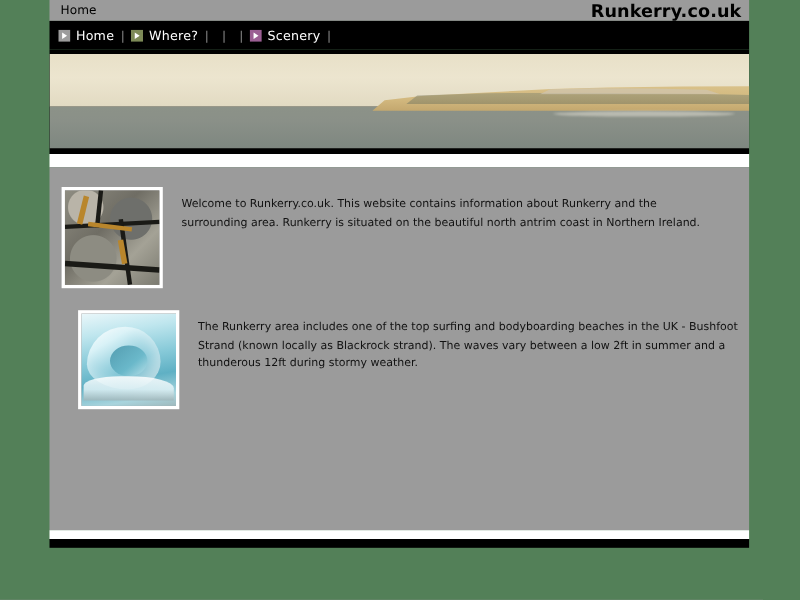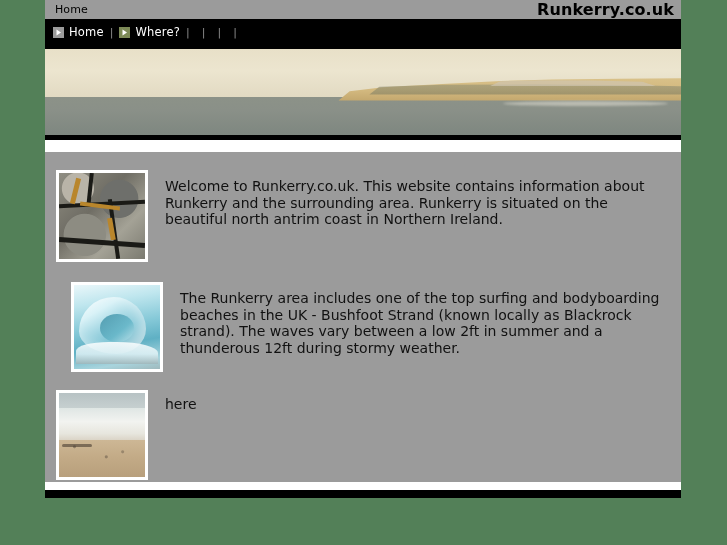--- a/index.html
+++ b/index.html
@@ -239,21 +239,21 @@
     position: absolute;
     left: 4%; top: 61%;
     width: 34%; height: 3px;
     background: rgba(60,50,40,.55);
     border-radius: 2px;
   }
 
   .para {
     padding-left: 17px;
     padding-top: 8px;
-    font-size: 14px;
+    font-size: 10px;
     line-height: 16.6px;
     color: #111111;
     max-width: 510px;
     letter-spacing: 0px;
   }
   .row-3 .para { padding-top: 6px; }
 
   
   .gap-white-bottom {
     position: absolute;
@@ -299,20 +299,29 @@
           </svg>
       </span>
       <span class="nav-label">Where?</span>
     </div>
     <span class="nav-sep">|</span>
 
     <span class="nav-sep">|</span>
 
     <span class="nav-sep">|</span>
 
+    <div class="nav-item">
+      <span class="nav-ico">
+        <svg width="11" height="11" viewBox="0 0 11 11">
+            <rect x="0" y="0" width="11" height="11" fill="#9b5f93"></rect>
+            <polygon points="3.5,2.5 8,5.5 3.5,8.5" fill="#ffffff"></polygon>
+          </svg>
+      </span>
+      <span class="nav-label">Scenery</span>
+    </div>
     <span class="nav-sep">|</span>
 
 
   </div>
 
   <div class="banner-wrap">
     <div class="banner">
       <div class="bnr-sky"></div>
       <div class="bnr-sea"></div>
       <div class="bnr-land"></div>
@@ -343,29 +352,19 @@
     <div class="row row-2">
       <div class="thumb">
         <div class="wave-bg"></div>
         <div class="wave-curl"></div>
         <div class="wave-barrel"></div>
         <div class="wave-spray"></div>
       </div>
       <div class="para">The Runkerry area includes one of the top surfing and bodyboarding beaches in the UK - Bushfoot Strand (known locally as Blackrock strand). The waves vary between a low 2ft in summer and a thunderous 12ft during stormy weather.</div>
     </div>
 
-    <div class="row row-3">
-      <div class="thumb">
-        <div class="beach-sky"></div>
-        <div class="beach-surf"></div>
-        <div class="beach-sand"></div>
-        <div class="beach-line"></div>
-        <div class="beach-spec"></div>
-      </div>
-      <div class="para">here</div>
-    </div>
 
   </div>
 
   <div class="gap-white-bottom"></div>
   <div class="footer-black"></div>
 
 </div>
 
 </body></html>

